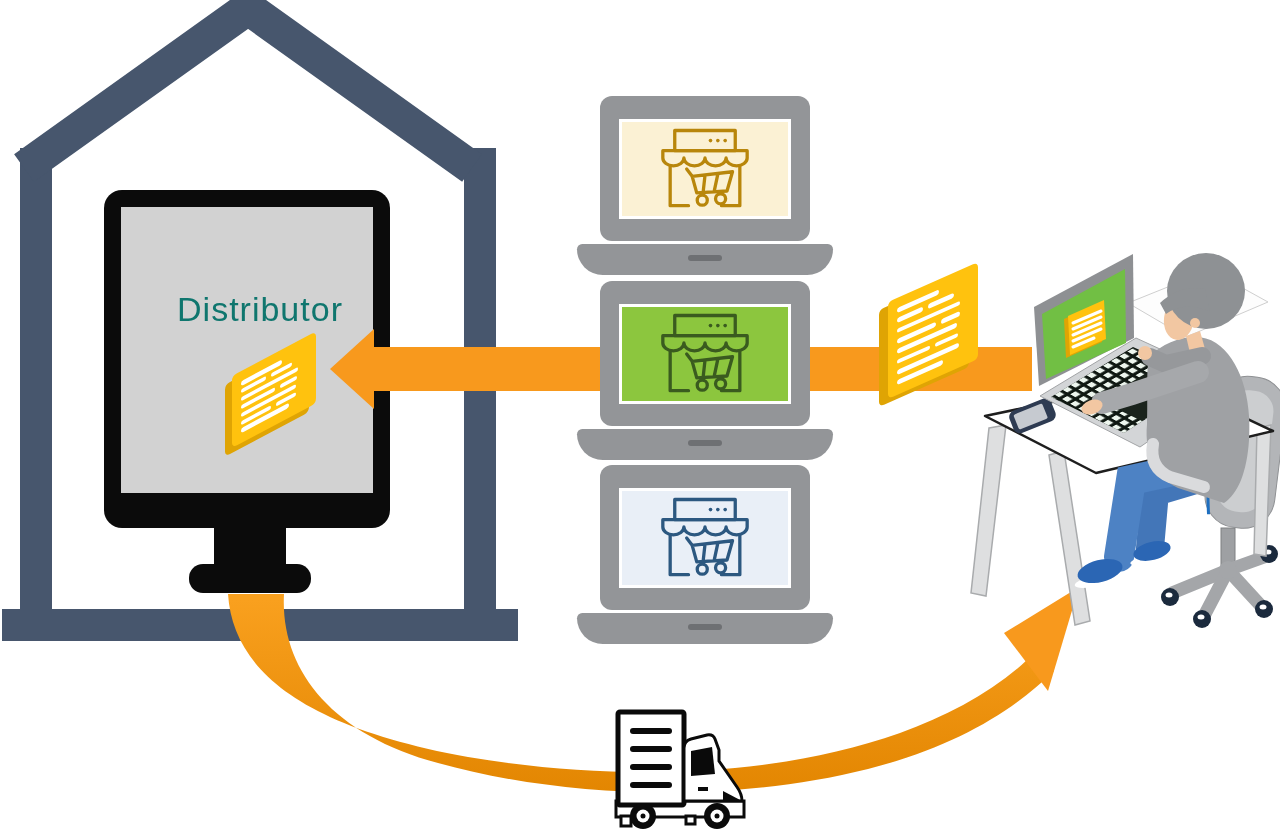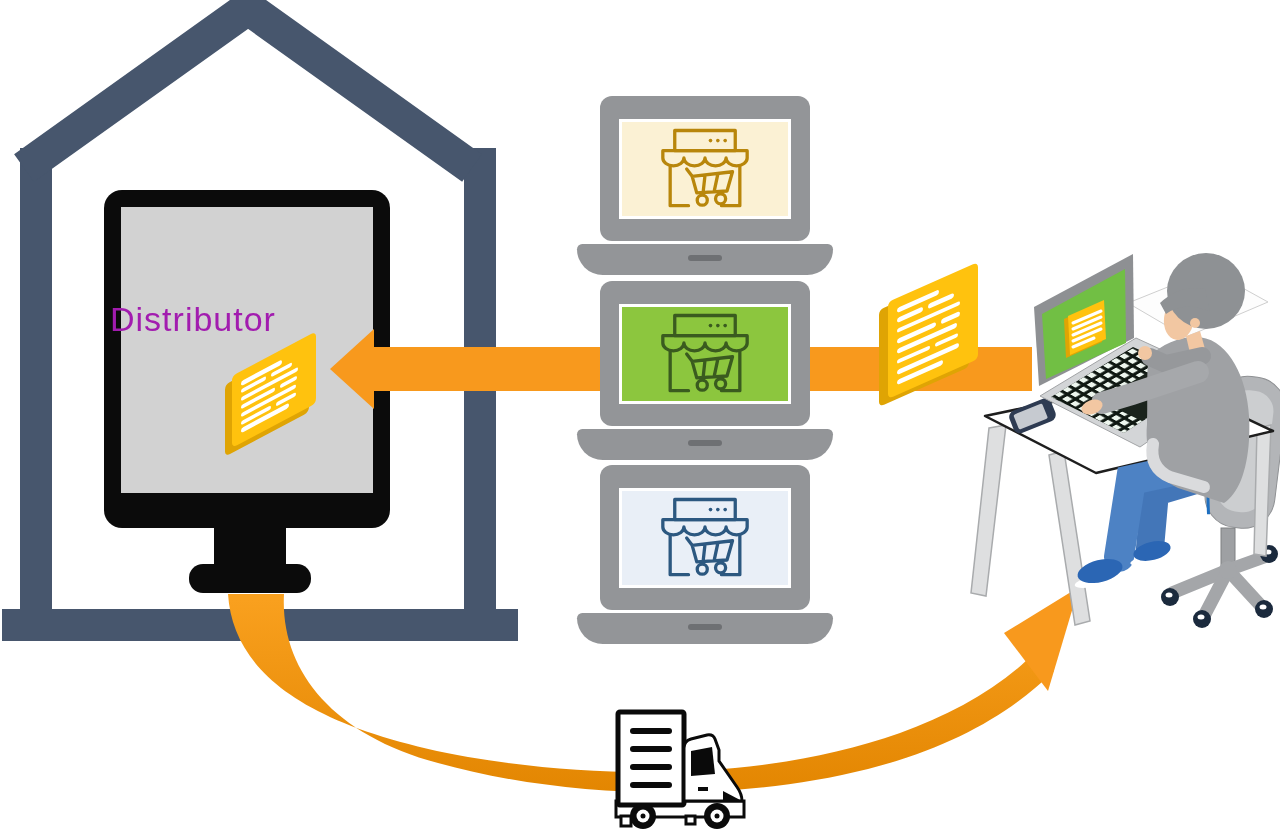--- a/index.html
+++ b/index.html
@@ -2,22 +2,22 @@
 <html style="--canvas-bg: #FFFFFF; --house-slate: #47566D; --arrow-orange: #F8991D; --arrow-orange-light: #F9A01E; --arrow-orange-dark: #E28500; --doc-yellow: #FFC20E; --doc-gold: #DFA404; --laptop-gray: #939598; --screen-cream: #FBF1D4; --screen-green: #8CC63E; --screen-blue: #E9EFF7; --store-gold: #B8860B; --store-green: #3A5B1F; --store-navy: #2C5880; --monitor-black: #0B0B0B; --monitor-screen-gray: #D2D2D2;"><head>
 <meta charset="utf-8">
 <style>
   html,body{margin:0;padding:0;background:#fff;}
   .stage{position:relative;width:1280px;height:831px;background:var(--canvas-bg,#ffffff);
          overflow:hidden;font-family:"Liberation Sans",sans-serif;}
   .layer{position:absolute;left:0;top:0;}
   svg{display:block;}
 
   
-  .distributor-label{position:absolute;left:110px;top:300px;width:300px;text-align:left;
-    font-size:34px;font-weight:400;letter-spacing:1px;color:#a21caf;}
+  .distributor-label{position:absolute;left:110px;top:290px;width:300px;text-align:center;
+    font-size:34px;font-weight:400;letter-spacing:1px;color:#0f766e;}
 
   
   .doc-card{position:absolute;transform-origin:0 0;background:var(--doc-yellow,#FFC20E);
     border-radius:5px;box-sizing:border-box;padding:10px 9px;display:flex;flex-direction:column;
     justify-content:space-between;}
   .doc-card.monitor-doc{left:232px;top:376px;width:84px;height:72px;transform:skewY(-28deg);
     box-shadow:-7px 5px 0 0 var(--doc-gold,#DFA404);}
   .doc-card.transfer-doc{left:888px;top:302px;width:90px;height:97px;transform:skewY(-24deg);
     box-shadow:-9px 4px 0 0 var(--doc-gold,#DFA404);}
   .doc-card .row{display:flex;gap:5px;}

